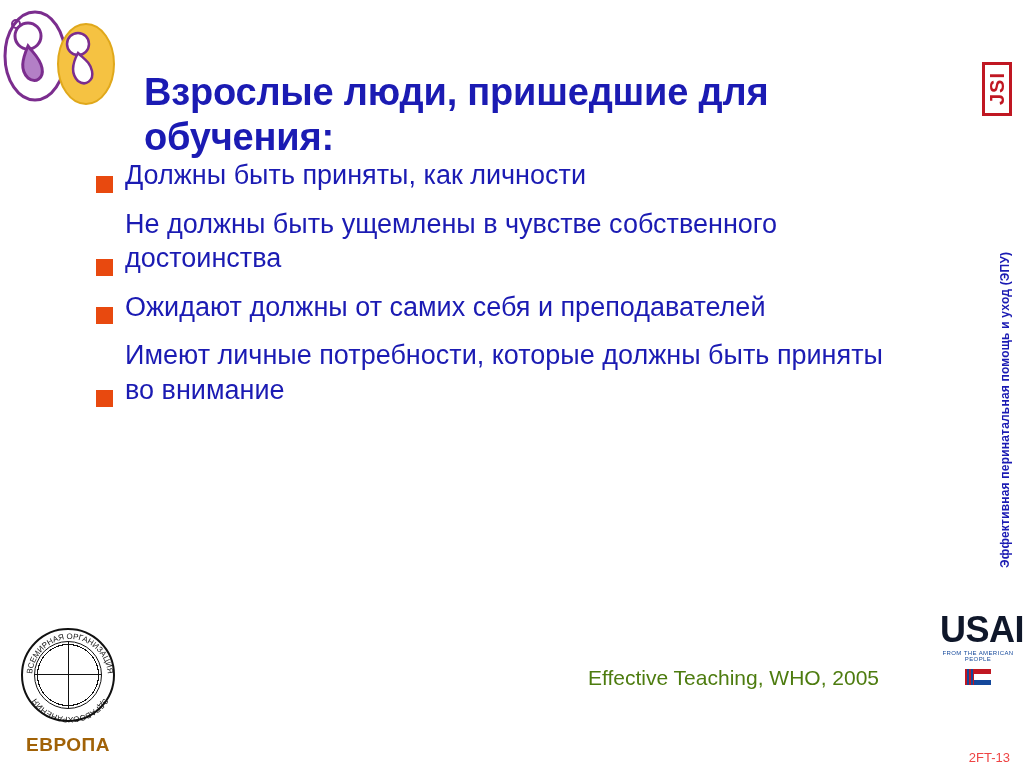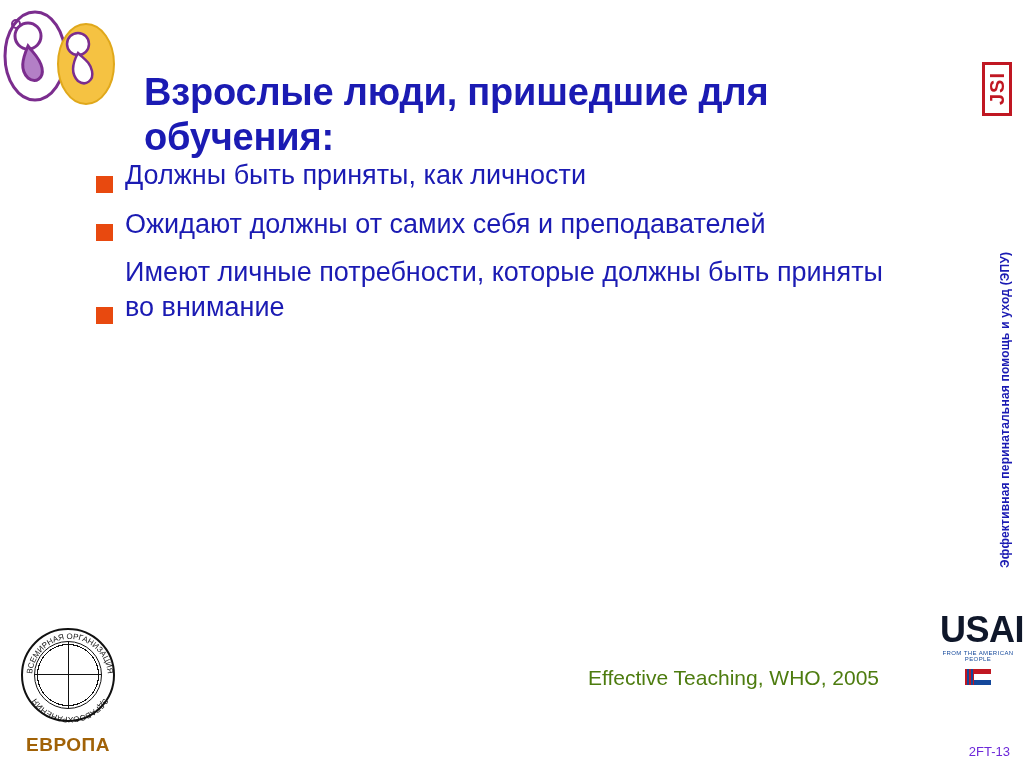--- a/index.html
+++ b/index.html
@@ -202,22 +202,22 @@
     font-size: 19px;
     font-weight: bold;
     color: #a16207;
     letter-spacing: 0.5px;
   }
 
   
   .slide-number {
     position: absolute;
     right: 14px;
-    bottom: 8px;
-    color: #6d28d9;
+    bottom: 2px;
+    color: #ef4444;
     font-size: 13px;
     margin-top: 16px;
   }
 </style>
 </head>
 <body>
 
 <div class="corner-logo">
   <svg width="120" height="110" viewBox="0 0 120 110" xmlns="http://www.w3.org/2000/svg">
     <ellipse cx="33" cy="52" rx="30" ry="44" fill="#ffffff" stroke="#7b2d8e" stroke-width="3"></ellipse>
@@ -229,20 +229,24 @@
     <circle cx="14" cy="20" r="4" fill="none" stroke="#7b2d8e" stroke-width="2"></circle>
   </svg>
 </div>
 
 <div class="slide-title">Взрослые люди, пришедшие для обучения:</div>
 
 <div class="bullets">
   <div class="bullet-row">
     <span class="bullet-marker"></span>
     <span class="bullet-text">Должны быть приняты, как личности</span>
+  </div>
+  <div class="bullet-row">
+    <span class="bullet-marker"></span>
+    <span class="bullet-text">Не должны быть ущемлены в чувстве собственного достоинства</span>
   </div>
   <div class="bullet-row">
     <span class="bullet-marker"></span>
     <span class="bullet-text">Ожидают должны от самих себя и преподавателей</span>
   </div>
   <div class="bullet-row">
     <span class="bullet-marker"></span>
     <span class="bullet-text">Имеют личные потребности, которые должны быть приняты во внимание</span>
   </div>
 </div>

